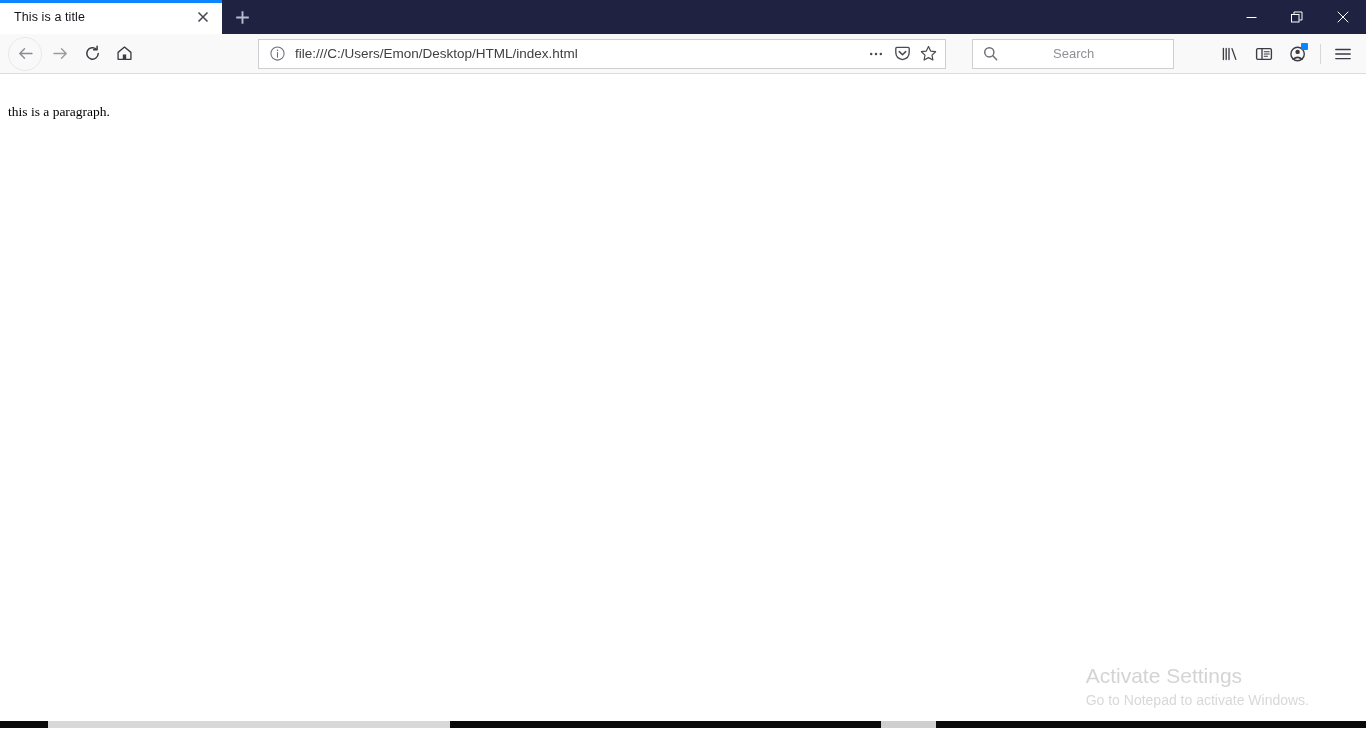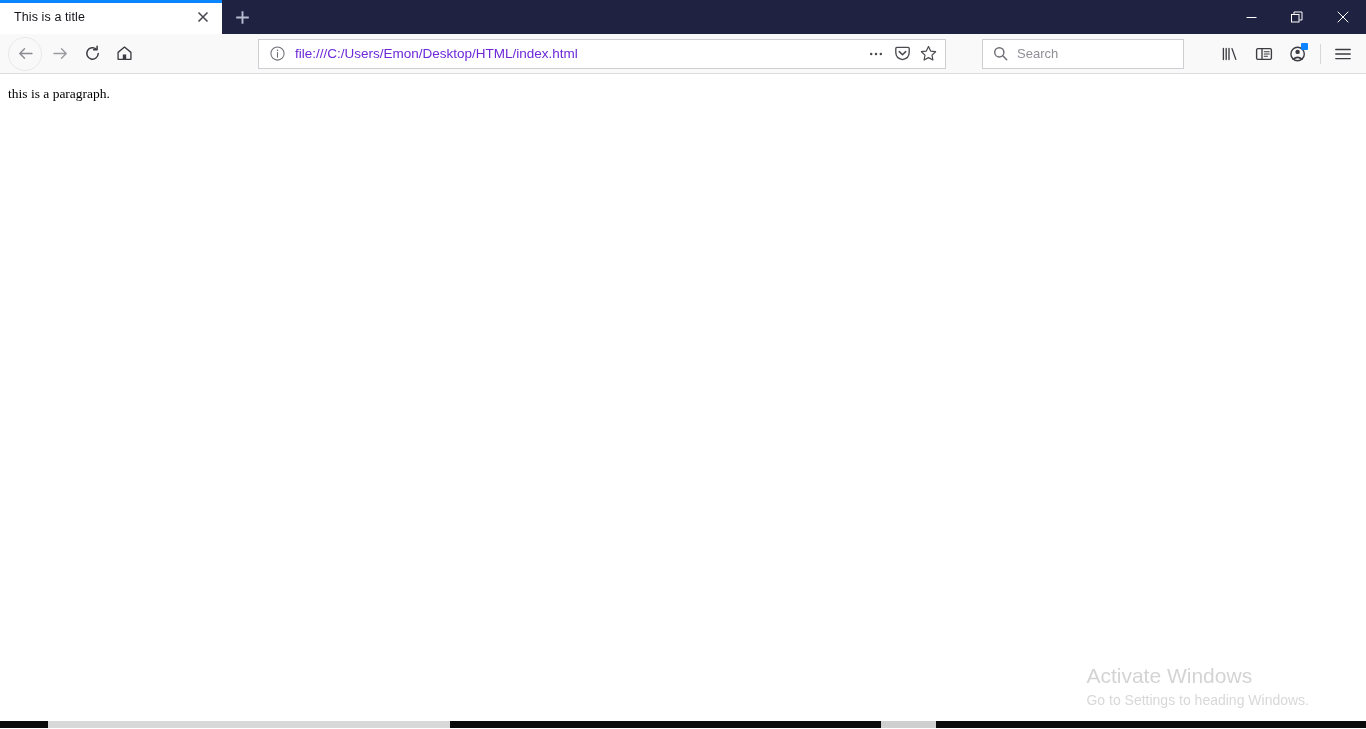--- a/index.html
+++ b/index.html
@@ -121,45 +121,46 @@
   }
   .ident-icon {
     width: 20px; height: 20px;
     display: flex; align-items: center; justify-content: center;
     color: #6d6d75;
     flex: none;
   }
   .url-text {
     flex: 1;
     font-size: 13.5px;
-    color: #6d28d9;
+    color: #404040;
     padding-left: 8px;
     white-space: nowrap;
     overflow: hidden;
     letter-spacing: 0;
   }
   .url-action {
     width: 26px; height: 26px;
     display: flex; align-items: center; justify-content: center;
     color: #4a4a4f;
     flex: none;
   }
   .url-action svg { display: block; }
 
   .searchbar {
-    margin-left: 36px;
+    margin-left: 26px;
     width: 202px;
     height: 30px;
     background: #ffffff;
     border: 1px solid #cfcfd3;
     display: flex;
     align-items: center;
     box-sizing: border-box;
     padding: 0 8px;
     flex: none;
+    gap: 46px;
   }
   .search-icon {
     width: 18px; height: 18px;
     display: flex; align-items: center; justify-content: center;
     color: #6d6d75;
     flex: none;
   }
   .search-ph {
     font-size: 13px;
     color: #8f8f96;
@@ -209,21 +210,21 @@
   .content h1 {
     font-size: 32px;
     font-weight: bold;
     margin: 21px 0 0 0;
     color: #000000;
     line-height: 1.15;
     letter-spacing: .2px;
   }
   .content p {
     font-size: 13.5px;
-    margin: 12px 0 0 0;
+    margin: 30px 0 0 0;
     color: #000000;
     line-height: 1.15;
   }
   .content h2 {
     font-size: 24px;
     font-weight: bold;
     margin: 27px 0 0 0;
     color: #000000;
     line-height: 1.15;
     letter-spacing: .2px;
@@ -425,22 +426,22 @@
         <path d="M1.8 4.4 H16.2 M1.8 9.0 H16.2 M1.8 13.6 H16.2" stroke="currentColor" stroke-width="1.45" stroke-linecap="round"></path>
       </svg>
     </div>
   </div>
 </div>
 
 <div class="content">
   <p>this is a paragraph.</p>
 
   <div class="watermark">
-    <div class="wm-title">Activate Windows</div>
-    <div class="wm-sub">Go to Settings to heading Windows.</div>
+    <div class="wm-title">Activate Settings</div>
+    <div class="wm-sub">Go to Notepad to activate Windows.</div>
   </div>
 
   <div class="hscroll">
     <div class="hscroll-thumb"></div>
     <div class="hscroll-track-light"></div>
     <div class="hscroll-track-dark"></div>
     <div class="hscroll-patch"></div>
     <div class="hscroll-track-dark2"></div>
   </div>
 </div>

